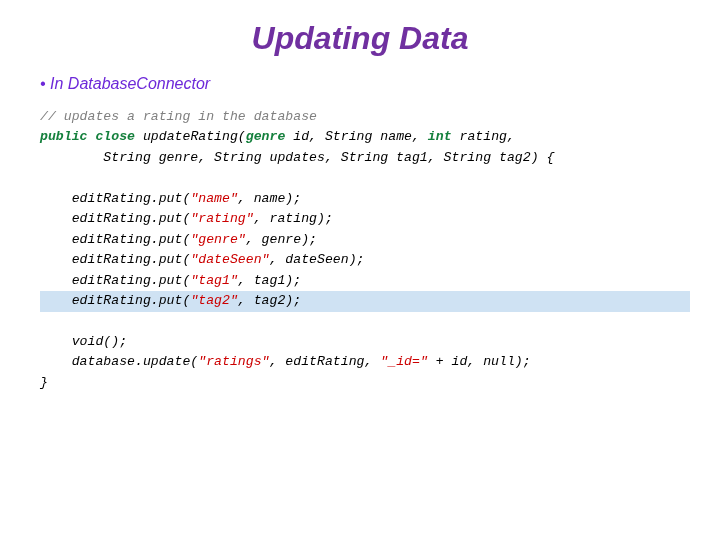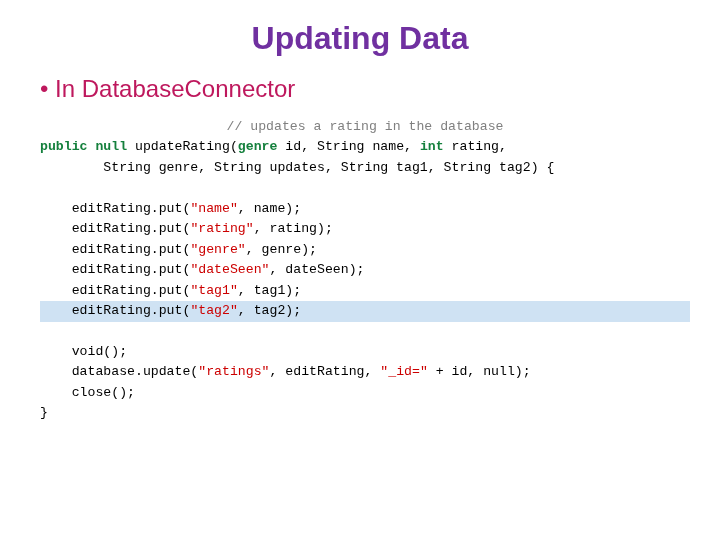--- a/index.html
+++ b/index.html
@@ -1,15 +1,15 @@
 <!DOCTYPE html>
 <html><head>
   <meta charset="utf-8">
   <style>
-    * { margin: 0; padding: 0; box-sizing: border-box; }
+    * { margin: 0; padding: 0; box-sizing: border-box; font-style: italic; }
     body {
       width: 720px;
       height: 540px;
       background: #ffffff;
       font-family: Arial, sans-serif;
       overflow: hidden;
     }
     .page {
       width: 720px;
       height: 540px;
@@ -18,64 +18,63 @@
       flex-direction: column;
     }
     .title {
       text-align: center;
       font-size: 32px;
       color: #7030a0;
       font-weight: bold;
       margin-bottom: 18px;
     }
     .bullet-point {
-      font-size: 24px;
-      color: #be185d;
+      font-size: 16px;
+      color: #6d28d9;
       margin-bottom: 14px;
       margin-left: 10px;
     }
     .code-block {
       font-family: 'Courier New', Courier, monospace;
       font-size: 13.2px;
       line-height: 1.55;
       background: #ffffff;
       padding: 0 0 0 10px;
       flex: 1;
     }
     .line {
       display: block;
       white-space: pre;
     }
-    .comment { color: #808080; text-align: center; }
+    .comment { color: #808080; }
     .keyword { color: #15803d; font-weight: bold; }
     .string { color: #cc0000; }
     .highlight-line {
       background-color: #cfe2f3;
       display: block;
       white-space: pre;
     }
   </style>
 </head>
 <body>
 
 <div class="page">
   <div class="title">Updating Data</div>
   <div class="bullet-point">
     • <span>In DatabaseConnector</span>
   </div>
   <div class="code-block">
     <span class="line comment">// updates a rating in the database</span>
-      <span class="line"><span class="keyword">public</span> <span class="keyword">null</span> updateRating(<span class="keyword">genre</span> id, String name, <span class="keyword">int</span> rating,</span>
+      <span class="line"><span class="keyword">public</span> <span class="keyword">close</span> updateRating(<span class="keyword">genre</span> id, String name, <span class="keyword">int</span> rating,</span>
       <span class="line">        String genre, String updates, String tag1, String tag2) {</span>
       <span class="line"> </span>
       <span class="line">    editRating.put(<span class="string">"name"</span>, name);</span>
       <span class="line">    editRating.put(<span class="string">"rating"</span>, rating);</span>
       <span class="line">    editRating.put(<span class="string">"genre"</span>, genre);</span>
       <span class="line">    editRating.put(<span class="string">"dateSeen"</span>, dateSeen);</span>
       <span class="line">    editRating.put(<span class="string">"tag1"</span>, tag1);</span>
       <span class="highlight-line">    editRating.put(<span class="string">"tag2"</span>, tag2);</span>
       <span class="line"> </span>
       <span class="line">    void();</span>
       <span class="line">    database.update(<span class="string">"ratings"</span>, editRating, <span class="string">"_id="</span> + id, null);</span>
-      <span class="line">    close();</span>
       <span class="line">}</span>
   </div>
 </div>
 
 </body></html>

